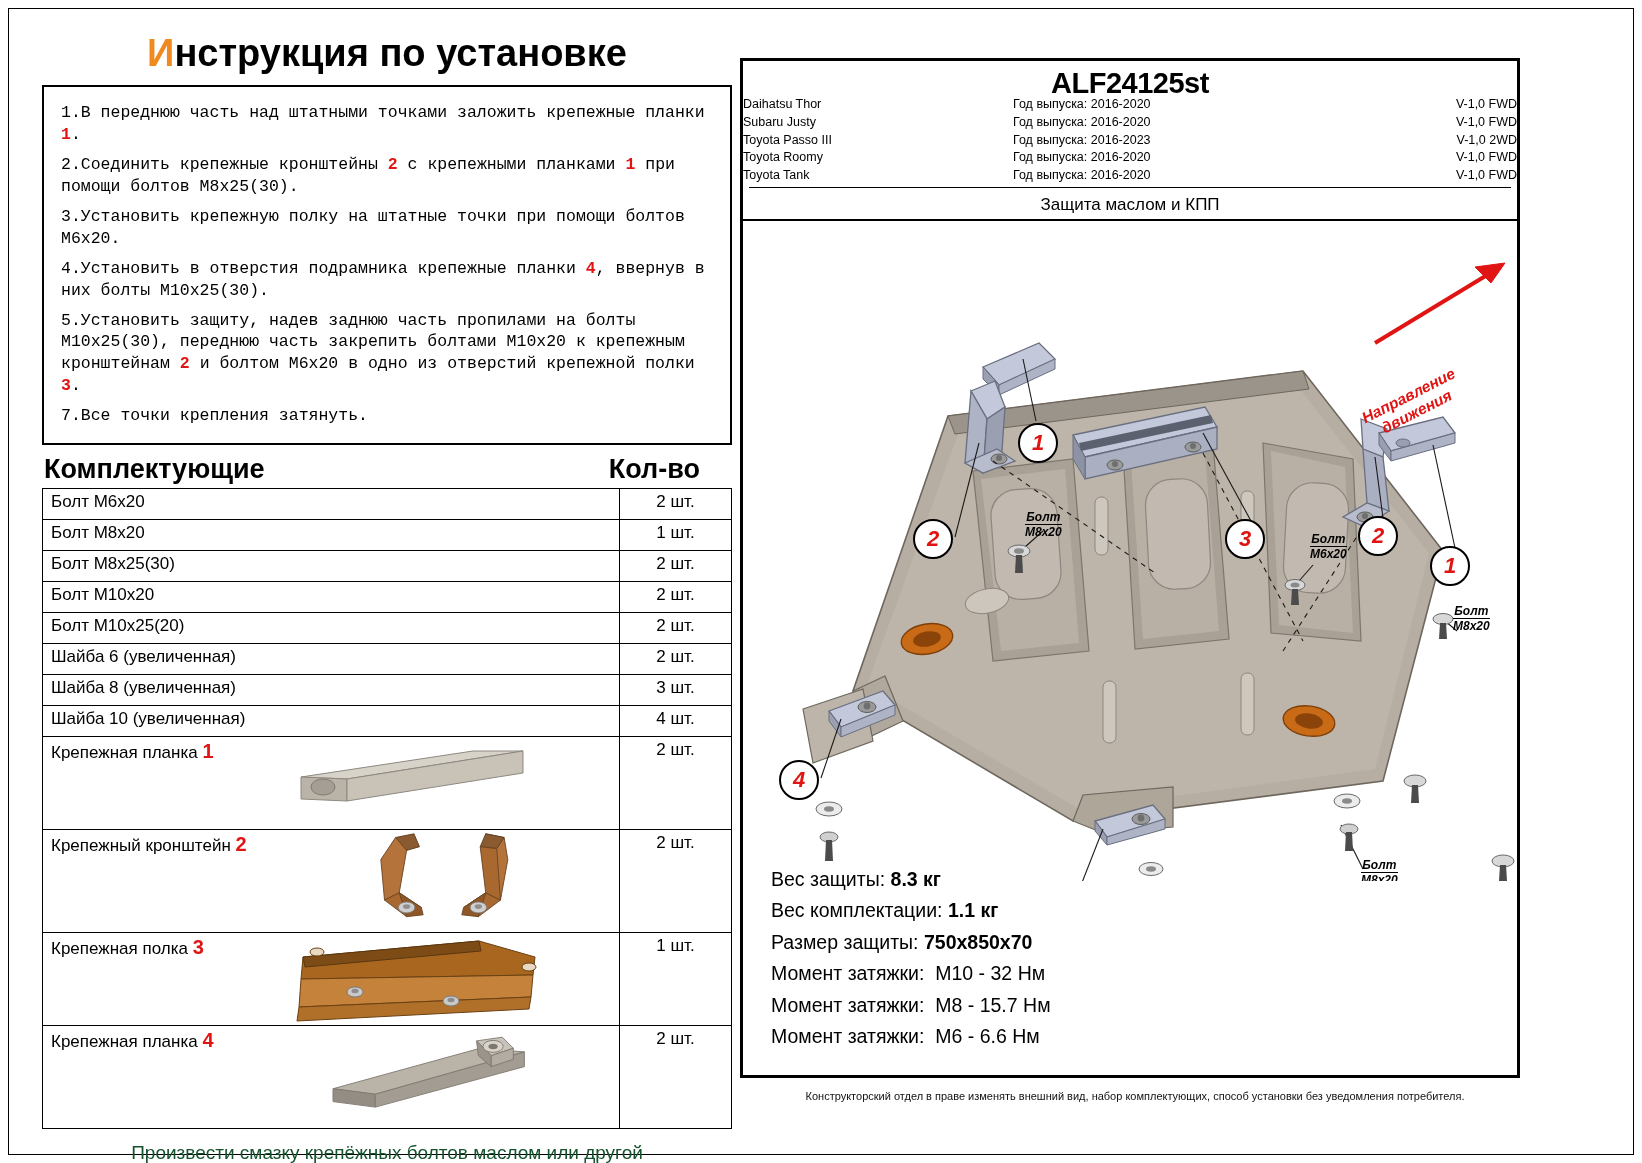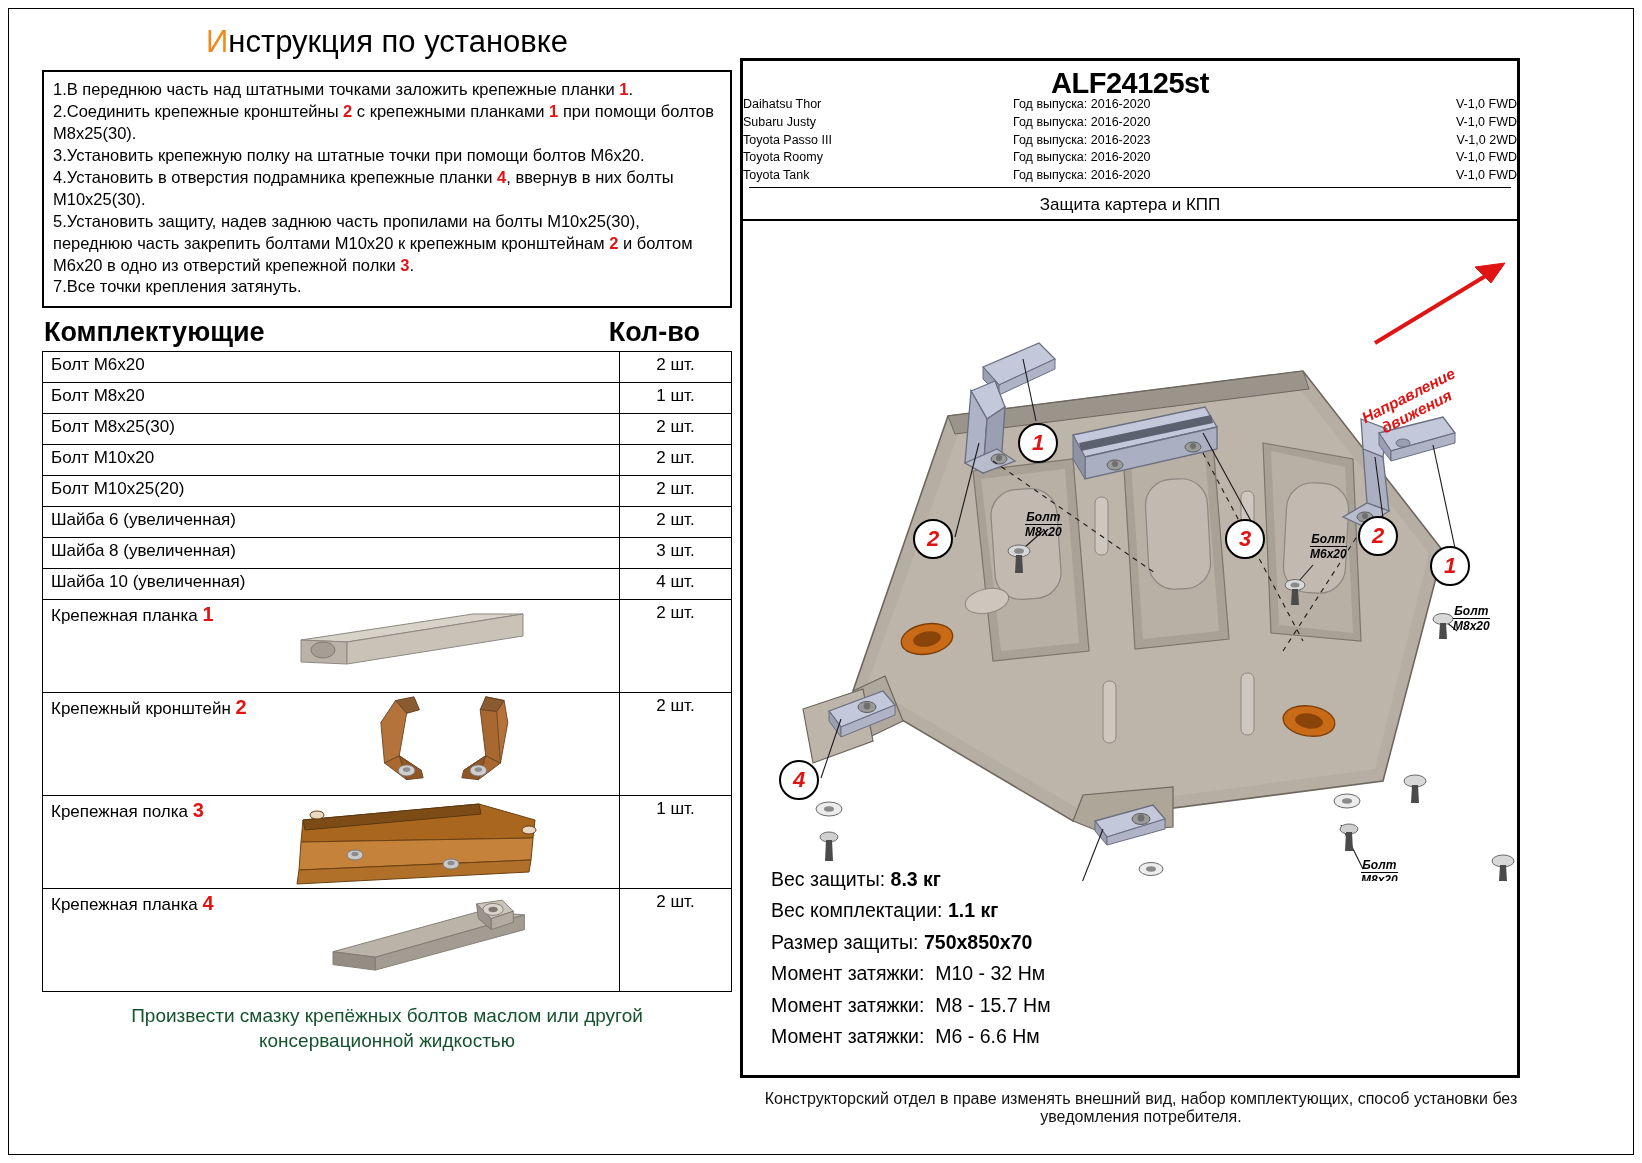--- a/index.html
+++ b/index.html
@@ -34,36 +34,36 @@
 
   
   .left-panel {
     position: absolute;
     left: 42px; top: 18px;
     width: 690px;
     height: 1120px;
   }
   .doc-title {
     text-align: center;
-    font-size: 31px;
-    font-weight: 400;
+    font-size: 38px;
+    font-weight: 700;
     letter-spacing: 0px;
-    margin: 6px 0 10px 0;
+    margin: 14px 0 10px 0;
     white-space: nowrap;
   }
   .doc-title .cap { color: #F08A1E; }
 
   .instr-box {
     border: 2px solid #000;
     padding: 7px 9px 8px 9px;
     box-sizing: border-box;
     font-size: 16.5px;
     line-height: 1.33;
   }
-  .instr-line { margin: 0; }
+  .instr-line { margin: 8px; font-family: Liberation Mono, monospace; }
   .red { color: #e11414; font-weight: bold; }
 
   .kit-header {
     display: flex;
     justify-content: space-between;
     align-items: flex-end;
     font-size: 27px;
     font-weight: bold;
     margin: 9px 0 3px 0;
     padding: 0 2px;
@@ -179,24 +179,24 @@
     position: absolute;
     left: 28px;
     bottom: 22px;
     font-size: 19.5px;
     line-height: 1.62;
   }
   .specs b { font-weight: bold; }
 
   .disclaimer {
     position: absolute;
-    left: 11px; top: 1072px;
+    left: 5px; top: 1072px;
     width: 780px;
     text-align: center;
-    font-size: 16px;
+    font-size: 11px;
     color: #111;
   }
 
   
   .dir-wrap {
     position: absolute;
     left: 614px; top: 168px;
     width: 170px; height: 100px;
   }
   .dir-text {
@@ -414,21 +414,21 @@
           </tr>
           <tr>
             <td class="m-name">Toyota Tank</td>
             <td class="m-year">Год выпуска: 2016-2020</td>
             <td class="m-drive">V-1,0 FWD</td>
           </tr>
         </tbody>
       </table>
       <div class="models-rule"></div>
 
-      <div class="prod-title">Защита картера и КПП</div>
+      <div class="prod-title">Защита маслом и КПП</div>
       <div class="box-rule"></div>
 
       <div class="diagram-area">
 
         <svg width="780" height="660" viewBox="0 0 780 660">
 
           <g>
             <polygon points="205,195 560,150 700,330 640,560 330,600 110,470" fill="#b6aea2" stroke="#6d675e" stroke-width="1.6"></polygon>
             <polygon points="218,205 552,162 686,332 632,548 336,588 124,464" fill="#bdb5a9" stroke="none"></polygon>
 

